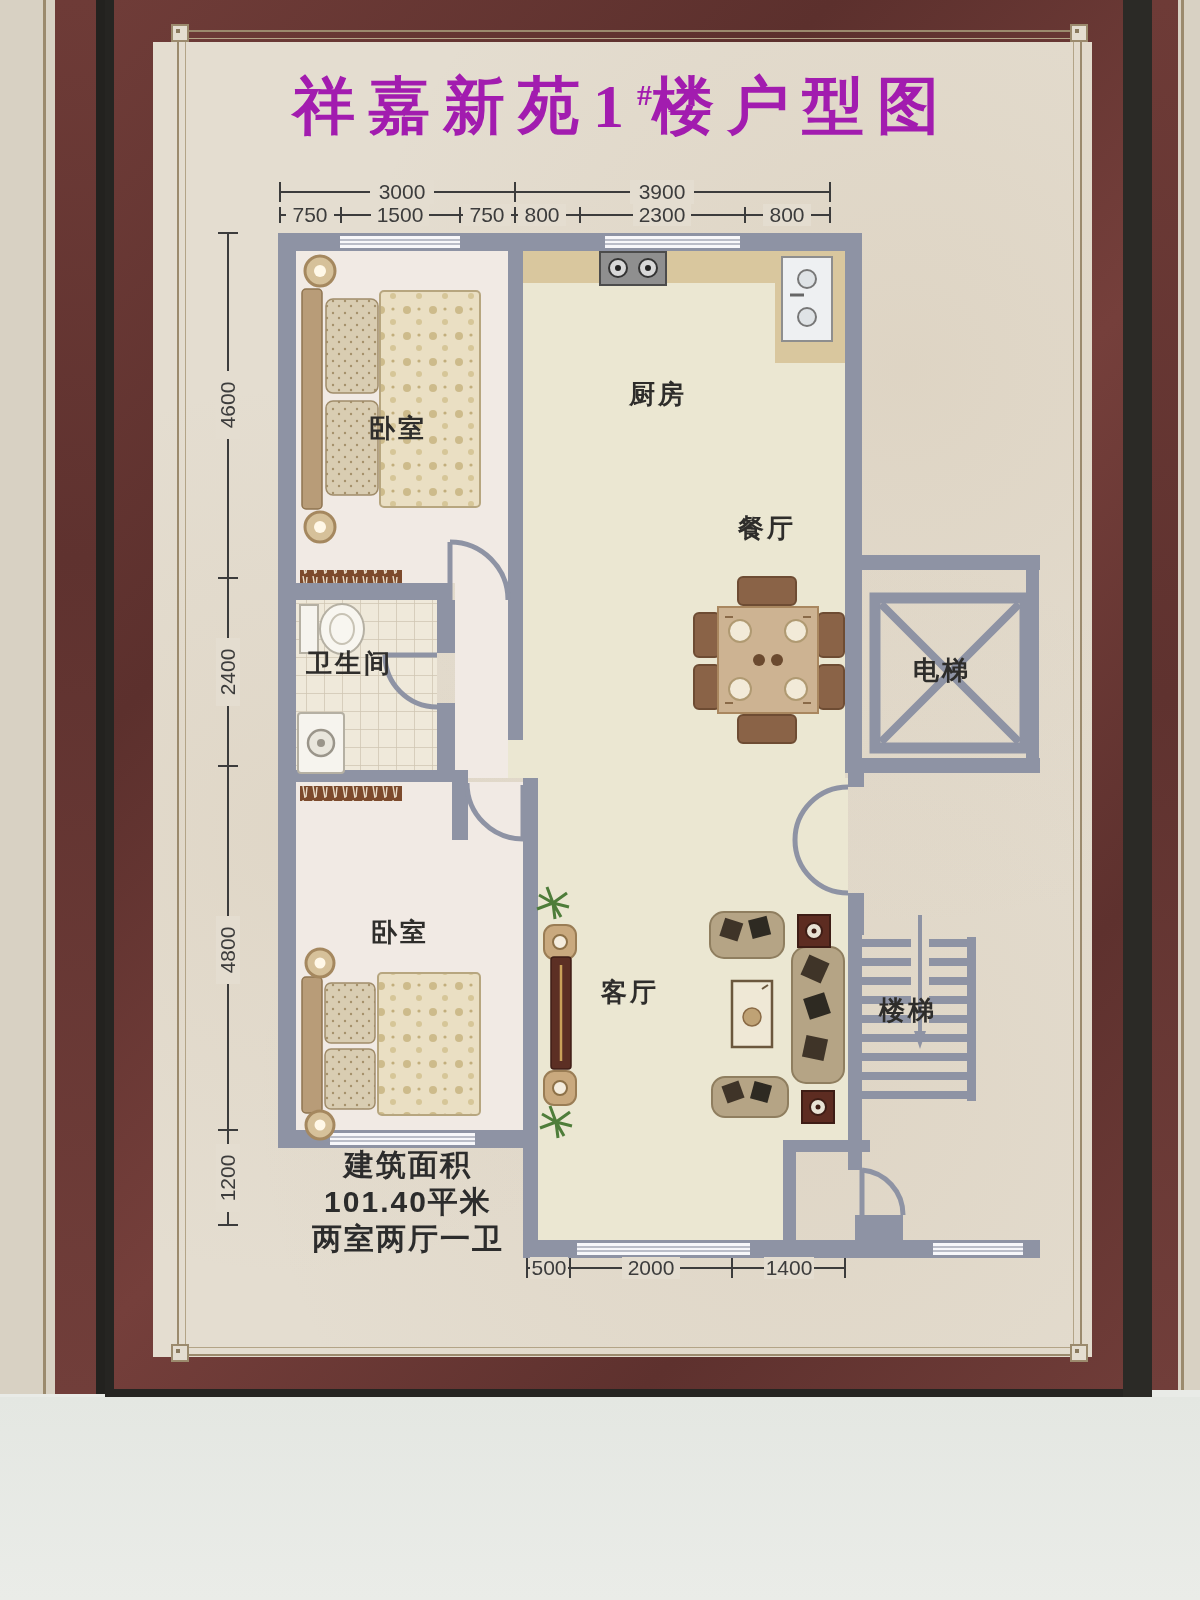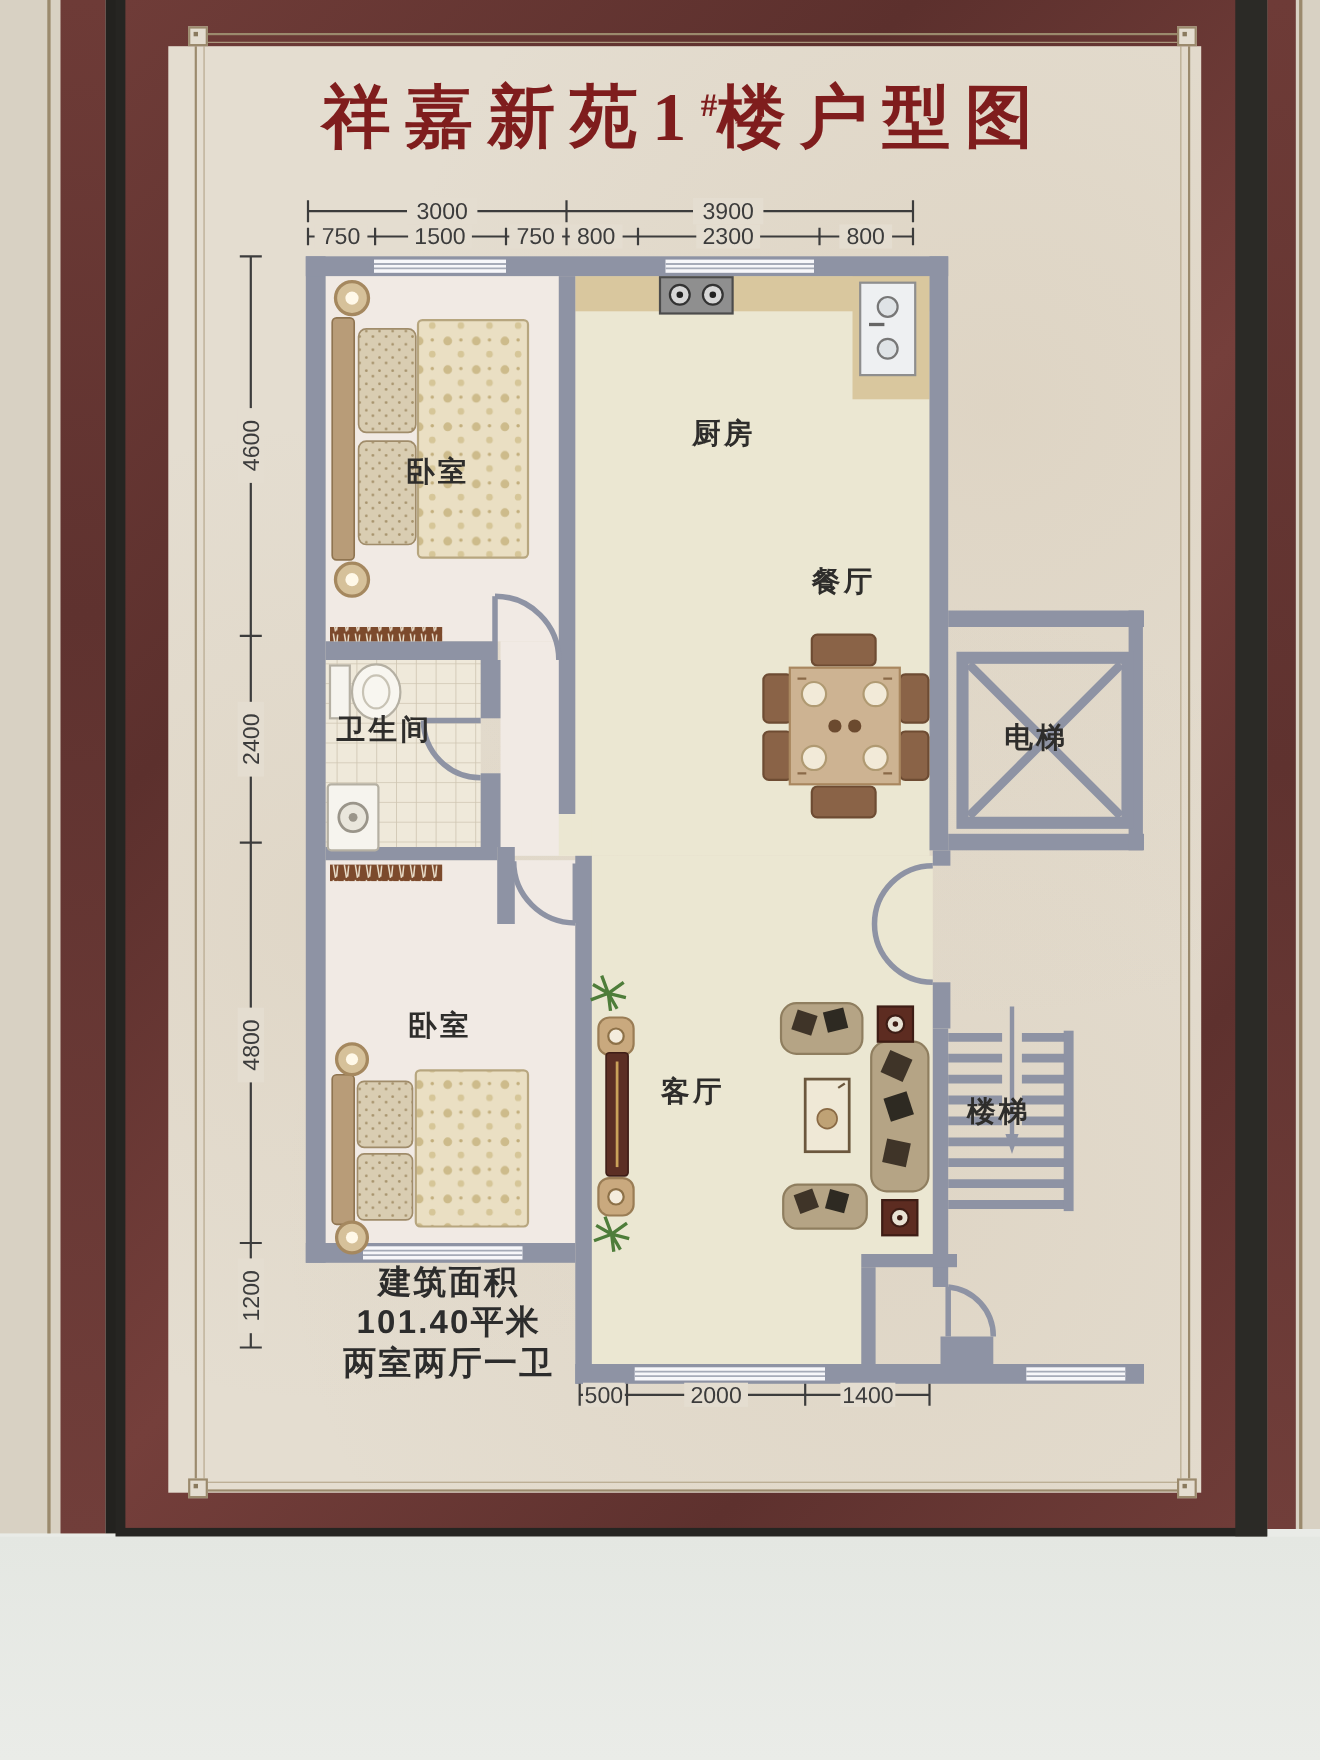--- a/index.html
+++ b/index.html
@@ -21,21 +21,21 @@
      background:linear-gradient(135deg,#6f3c38 0%,#5c302d 30%,#753f3b 55%,#5e312e 80%,#6f3c38 100%);}
   .mat{left:153px;top:42px;width:939px;height:1315px;background:#e4ddd0;
      background-image:radial-gradient(circle at 80% 25%, rgba(186,160,122,.14), transparent 45%),
                       radial-gradient(circle at 15% 60%, rgba(186,160,122,.10), transparent 40%),
                       radial-gradient(circle at 70% 80%, rgba(186,160,122,.12), transparent 45%);}
   .inner-border{left:177px;top:30px;width:901px;height:1322px;border:2px solid #9b8a6d;}
   .inner-border2{position:absolute;left:6px;top:6px;right:6px;bottom:6px;border:1px solid #b3a487;}
   .corner{position:absolute;width:14px;height:14px;border:2px solid #9b8a6d;background:#e4ddd0;}
   .corner::after{content:"";position:absolute;left:3px;top:3px;width:4px;height:4px;background:#8a7a5e;}
   .c-tl{left:-8px;top:-8px;} .c-tr{right:-8px;top:-8px;} .c-bl{left:-8px;bottom:-8px;} .c-br{right:-8px;bottom:-8px;}
-  .title{left:153px;top:64px;width:939px;text-align:center;color:#7f1d1d;
+  .title{left:153px;top:64px;width:939px;text-align:center;color:#a21caf;
      font-family:"Liberation Serif",serif;font-weight:bold;font-size:62px;letter-spacing:13px;white-space:nowrap;}
   .title sup{font-size:30px;letter-spacing:0;}
   .wall-bottom{left:0;top:1397px;width:1200px;height:203px;background:linear-gradient(180deg,#e4e7e2,#eaece8);}
   svg text{font-family:"Liberation Sans",sans-serif;}
   .room-label{font-size:26px;font-weight:700;fill:#2e2d2b;letter-spacing:3px;}
   .dim-text{font-size:21px;fill:#3c3c3c;text-anchor:middle;}
   .area-text{font-size:30px;font-weight:600;fill:#2c2c2c;text-anchor:middle;letter-spacing:2px;}
 </style>
 </head>
 <body>

